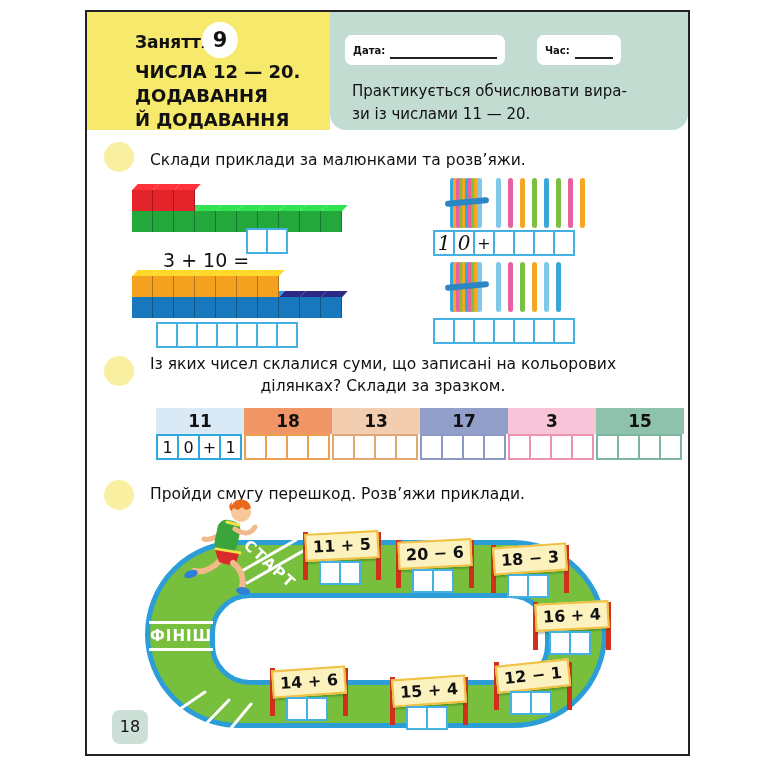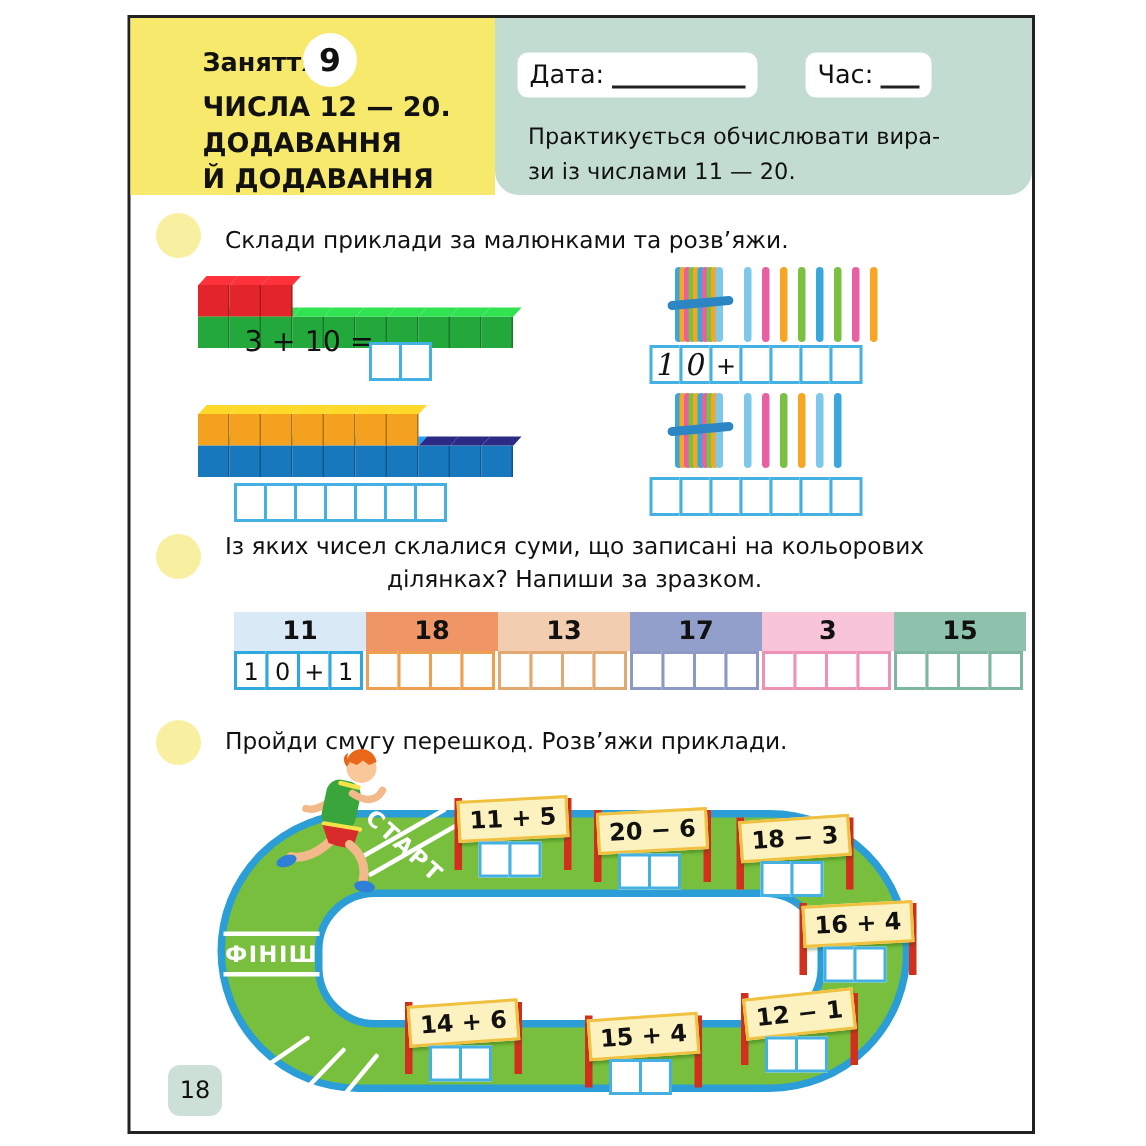--- a/index.html
+++ b/index.html
@@ -32,21 +32,21 @@
     position: absolute; left: 202px; top: 22px;
     width: 36px; height: 36px; border-radius: 50%;
     background: #fff; text-align: center; line-height: 36px;
     font-size: 21px; font-weight: bold;
   }
   .lesson-title { position: absolute; left: 135px; top: 60px; font-size: 18px; font-weight: bold; line-height: 24px; }
   .field-box {
     position: absolute; top: 35px; height: 30px;
     background: #fff; border-radius: 7px;
     display: flex; align-items: center; padding: 0 8px;
-    font-size: 17px; font-weight: normal;
+    font-size: 10px; font-weight: bold;
   }
   .field-box .wline { flex: 1 1 auto; border-bottom: 2px solid #222; height: 60%; margin-left: 5px; }
   .hdr-note { position: absolute; left: 352px; top: 80px; width: 325px; font-size: 15px; line-height: 23px; }
   
   .bullet { position: absolute; width: 30px; height: 30px; border-radius: 50%; background: #f8f0a0; }
   .prompt { position: absolute; left: 150px; font-size: 15.5px; line-height: 22px; }
   
   .cube-group { position: absolute; width: 230px; height: 56px; }
   .cube-row { position: absolute; display: flex; }
   .cube { width: 21px; height: 21px; position: relative; border-right: 1px solid rgba(0,0,0,.28); }
@@ -183,21 +183,21 @@
         <div class="cube green"></div>
         <div class="cube green"></div>
         <div class="cube green"></div>
     </div>
     <div class="cube-row" style="top:8px;">
       <div class="cube red"></div>
         <div class="cube red"></div>
         <div class="cube red"></div>
     </div>
   </div>
-  <div class="expr" style="left:163px; top:217px;">3 + 10 =</div>
+  <div class="expr" style="left:163px; top:249px;">3 + 10 =</div>
   <div class="cellrow" style="left:246px; top:228px;">
     <div class="acell"></div>
     <div class="acell"></div>
   </div>
 
   <div class="stick-group" style="left:450px; top:178px;">
     <div class="bundle">
       <div class="stick" style="background:#3aa7dc"></div>
         <div class="stick" style="background:#f5a623"></div>
         <div class="stick" style="background:#e85fa2"></div>
@@ -293,21 +293,21 @@
     <div class="acell"></div>
     <div class="acell"></div>
     <div class="acell"></div>
     <div class="acell"></div>
     <div class="acell"></div>
   </div>
 
   <div class="bullet" style="left:104px; top:356px;"></div>
   <div class="prompt" style="top:353px;text-align:center;">
     <div>Із яких чисел склалися суми, що записані на кольорових</div>
-    <div>ділянках? Напиши за зразком.</div>
+    <div>ділянках? Склади за зразком.</div>
   </div>
 
   <div class="t2table">
     <div class="t2sec">
       <div class="t2head" style="background:#d9e9f6">11</div>
       <div class="t2cells">
         <div class="t2cell" style="border-color:#2ea8dd">1</div>
         <div class="t2cell" style="border-color:#2ea8dd">0</div>
         <div class="t2cell" style="border-color:#2ea8dd">+</div>
         <div class="t2cell" style="border-color:#2ea8dd">1</div>

